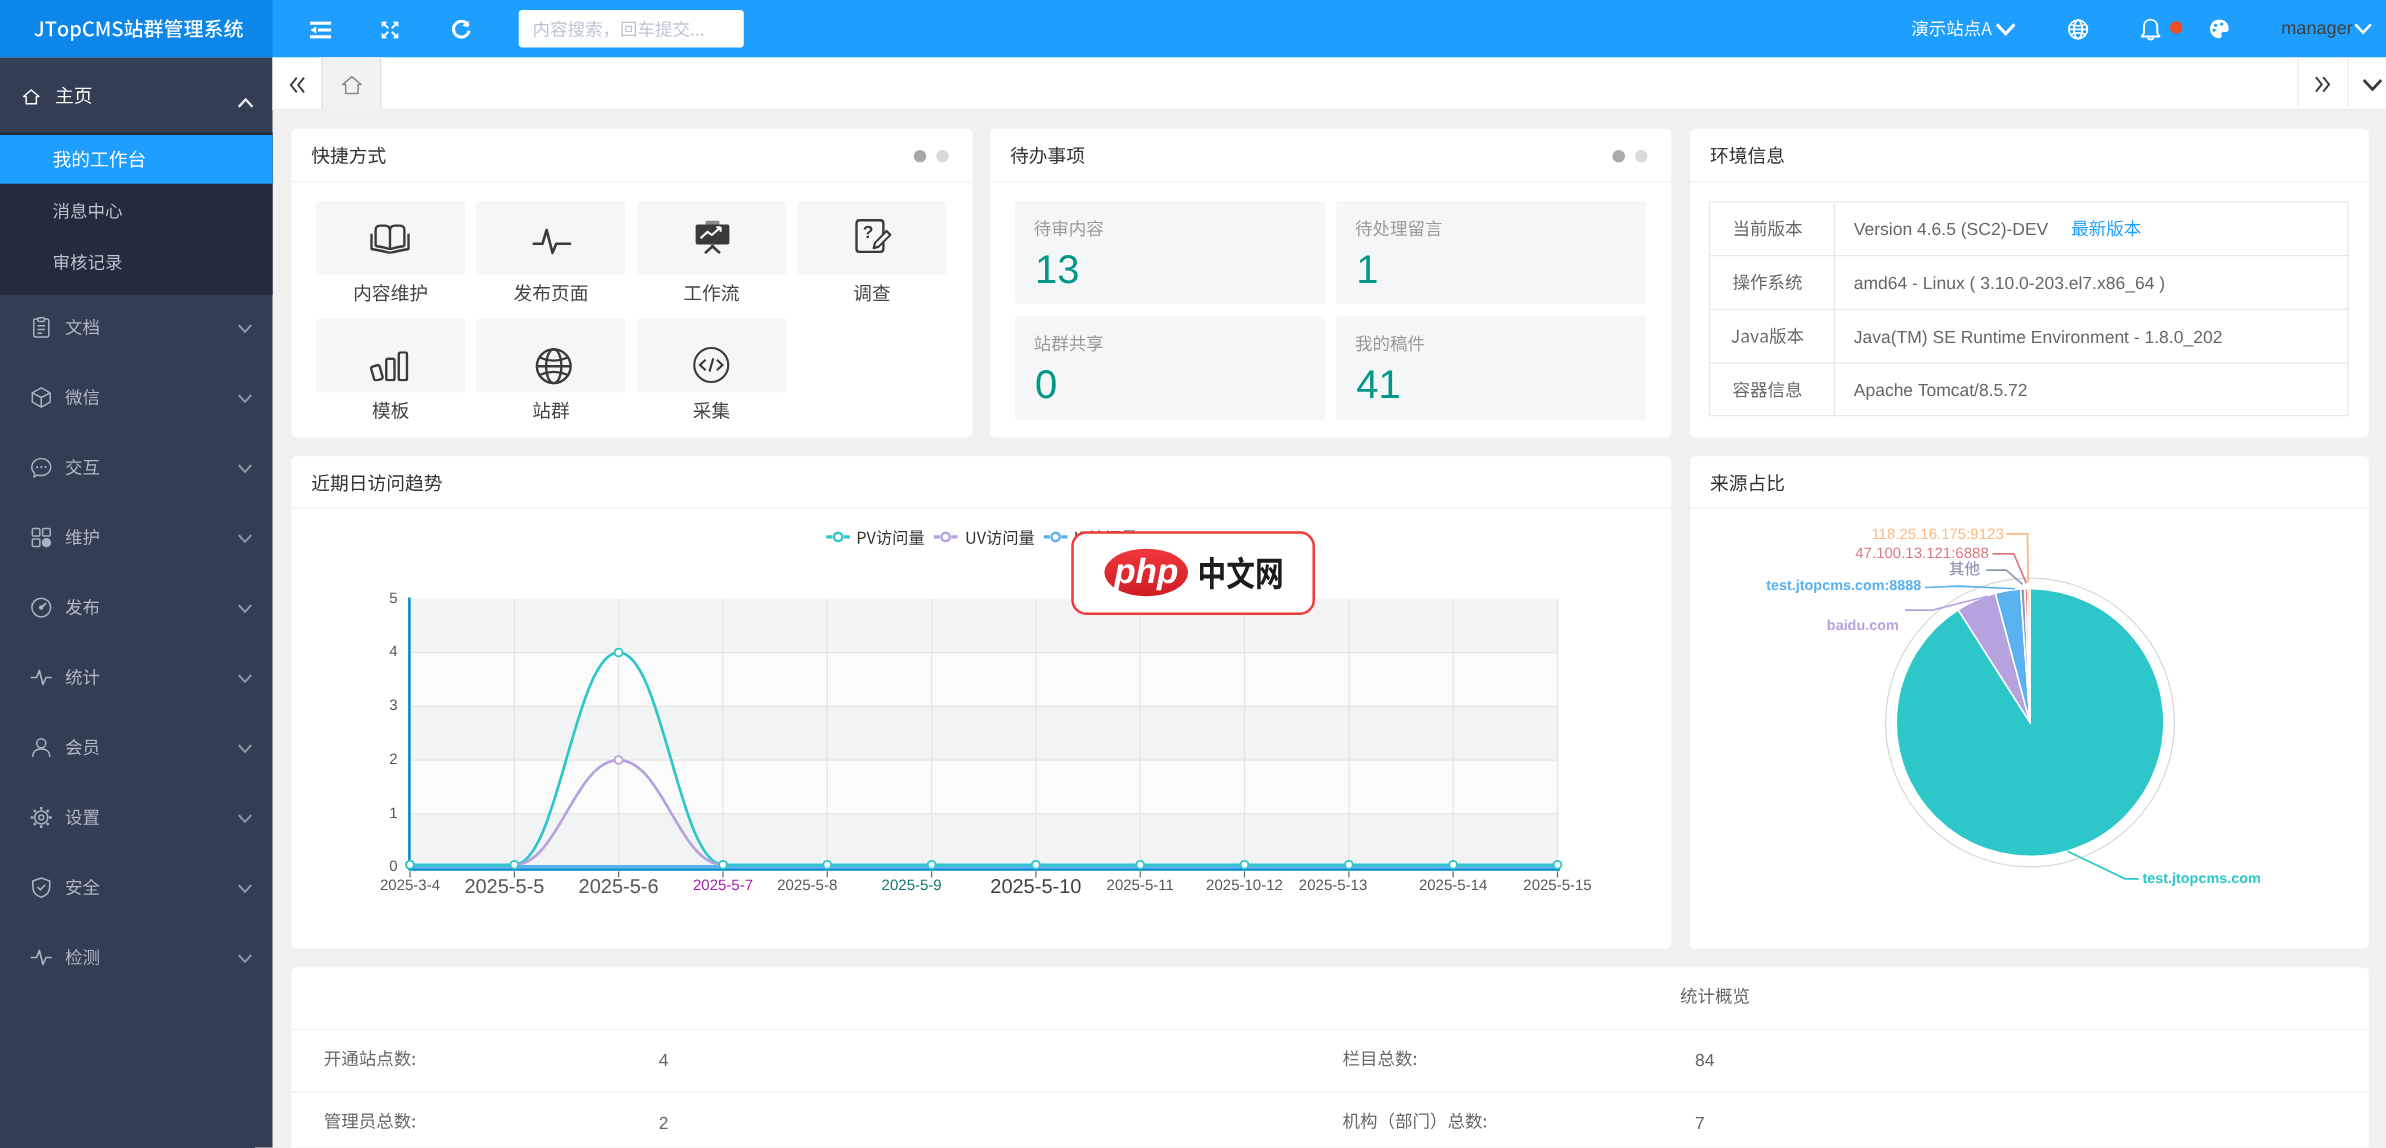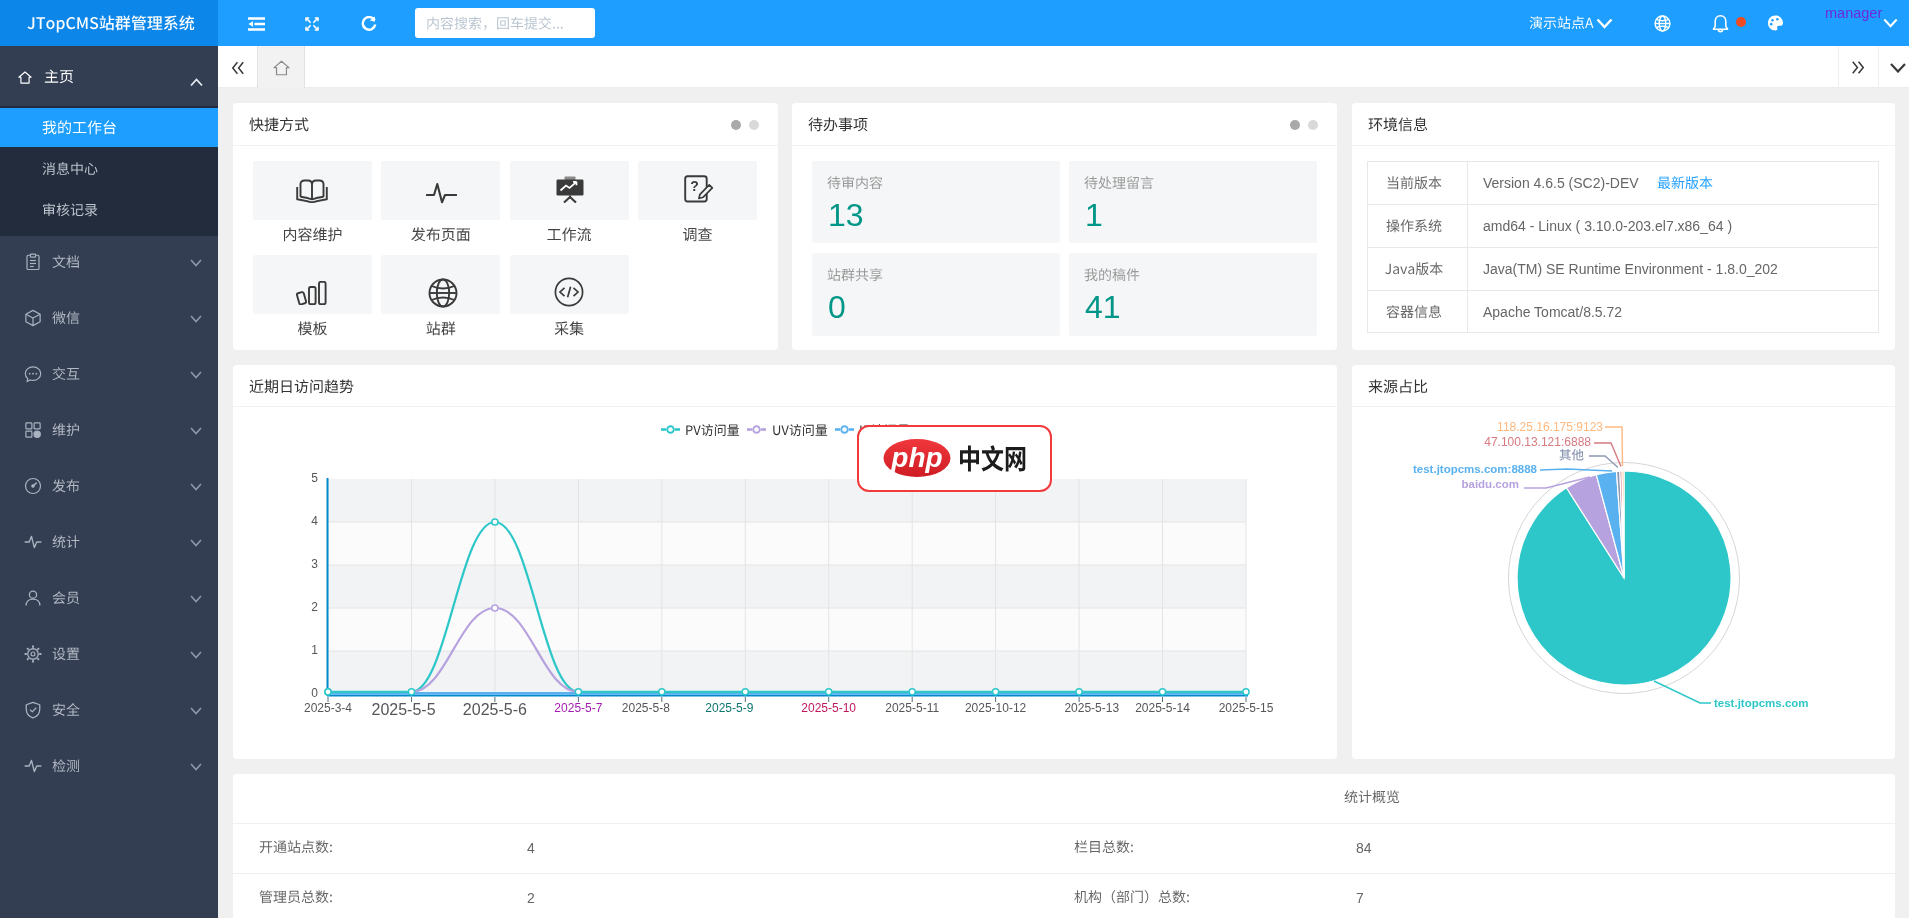--- a/index.html
+++ b/index.html
@@ -52,21 +52,21 @@
   </svg>
 <div class="abs" style="left:1736px;top:17px;width:10px;height:10px;border-radius:50%;background:#f04b22"></div>
 <svg class="ic" style="left:1766px;top:14px" width="19" height="18" viewBox="0 0 24 24">
 <path d="M12 2 C6 2 2 6.5 2 12 C2 17.5 6 22 12 22 C14 22 15 20.8 14.3 19 C13.6 17.2 14.5 15.5 16.5 15.5 L19 15.5 C20.8 15.5 22 14.2 22 12 C22 6.5 18 2 12 2 Z" fill="#fff"></path>
 <g fill="#1e9fff">
       <circle cx="8" cy="8.3" r="1.7"></circle>
       <circle cx="14.5" cy="7" r="1.7"></circle>
       <circle cx="6.3" cy="13.5" r="1.7"></circle>
     </g>
   </svg>
-<div class="abs" style="left:1825px;top:3px;width:70px;height:20px;color:#6d28d9;font-size:14.5px;line-height:20px">manager</div>
+<div class="abs" style="left:1825px;top:13px;width:70px;height:20px;color:#404040;font-size:14.5px;line-height:20px">manager</div>
 <svg class="ic" style="left:1883px;top:18px" width="15" height="11" viewBox="0 0 17 12">
 <path d="M1.5 1.5 L8.5 9 L15.5 1.5" fill="none" stroke="#fff" stroke-width="2.4"></path>
   </svg>
 <div class="abs" style="left:0;top:46px;width:218px;height:872px;background:#333e52"></div>
 <div class="abs" style="left:0;top:106px;width:218px;height:130px;background:#222c3c"></div>
 <div class="abs" style="left:0;top:108px;width:218px;height:39px;background:#1e9fff"></div>
 <svg class="ic" style="left:18px;top:71px" width="14" height="13" viewBox="0 0 24 22">
 <path d="M12 1.5 L1.5 10.5 L5 10.5 L5 20.5 L19 20.5 L19 10.5 L22.5 10.5 Z" fill="none" stroke="#fff" stroke-width="2" stroke-linejoin="round"></path>
   </svg>
 <svg class="ic" style="left:190px;top:78px" width="13" height="9" viewBox="0 0 13 9">
@@ -348,24 +348,24 @@
 <div class="abs" style="left:283px;top:557px;width:35px;text-align:right;font-size:12px;color:#565656">3</div>
 <div class="abs" style="left:283px;top:600px;width:35px;text-align:right;font-size:12px;color:#565656">2</div>
 <div class="abs" style="left:283px;top:643px;width:35px;text-align:right;font-size:12px;color:#565656">1</div>
 <div class="abs" style="left:283px;top:686px;width:35px;text-align:right;font-size:12px;color:#565656">0</div>
 <div class="abs" style="left:288.0px;top:701px;width:80px;text-align:center;font-size:12px;color:#565656">2025-3-4</div>
 <div class="abs" style="left:371.5px;top:701px;width:80px;text-align:left;font-size:16px;color:#565656">2025-5-5</div>
 <div class="abs" style="left:454.9px;top:701px;width:80px;text-align:center;font-size:16px;color:#565656">2025-5-6</div>
 <div class="abs" style="left:538.4px;top:701px;width:80px;text-align:center;font-size:12px;color:#a21caf">2025-5-7</div>
 <div class="abs" style="left:621.8px;top:701px;width:80px;text-align:left;font-size:12px;color:#565656">2025-5-8</div>
 <div class="abs" style="left:705.3px;top:701px;width:80px;text-align:left;font-size:12px;color:#0f766e">2025-5-9</div>
-<div class="abs" style="left:788.7px;top:701px;width:80px;text-align:center;font-size:12px;color:#be185d">2025-5-10</div>
+<div class="abs" style="left:788.7px;top:701px;width:80px;text-align:center;font-size:16px;color:#404040">2025-5-10</div>
 <div class="abs" style="left:872.2px;top:701px;width:80px;text-align:center;font-size:12px;color:#565656">2025-5-11</div>
 <div class="abs" style="left:955.6px;top:701px;width:80px;text-align:center;font-size:12px;color:#565656">2025-10-12</div>
-<div class="abs" style="left:1039.1px;top:701px;width:80px;text-align:right;font-size:12px;color:#565656">2025-5-13</div>
+<div class="abs" style="left:1039.1px;top:701px;width:80px;text-align:left;font-size:12px;color:#565656">2025-5-13</div>
 <div class="abs" style="left:1122.5px;top:701px;width:80px;text-align:center;font-size:12px;color:#565656">2025-5-14</div>
 <div class="abs" style="left:1206.0px;top:701px;width:80px;text-align:center;font-size:12px;color:#565656">2025-5-15</div>
 <div class="abs" style="left:857px;top:425px;width:195px;height:67px;background:#fff;border:2px solid #f13a3a;border-radius:12px;z-index:6"></div>
 <svg class="ic" style="left:880px;top:437px;z-index:6" width="74" height="42" viewBox="0 0 74 42">
 <defs>
       <linearGradient id="phpg" x1="0" y1="0" x2="0" y2="1">
 <stop offset="0" stop-color="#f0373c"></stop>
         <stop offset="1" stop-color="#cf1c24"></stop>
       </linearGradient>
     </defs>
@@ -385,21 +385,21 @@
     <path d="M1605.0 427.0 L1622.0 427.0 L1622.5 466.0" fill="none" stroke="#ffb980" stroke-width="1.4"></path>
     <path d="M1594.0 443.0 L1611.0 443.0 L1621.0 466.5" fill="none" stroke="#d87a80" stroke-width="1.4"></path>
     <path d="M1589.0 456.0 L1605.0 456.0 L1618.0 467.5" fill="none" stroke="#8d98b3" stroke-width="1.4"></path>
     <path d="M1540.0 470.0 L1567.0 469.0 L1612.0 471.0" fill="none" stroke="#5ab1ef" stroke-width="1.4"></path>
     <path d="M1524.0 488.0 L1546.0 488.0 L1590.0 477.0" fill="none" stroke="#b6a2de" stroke-width="1.4"></path>
     <path d="M1654.0 681.0 L1700.0 703.0 L1711.0 703.0" fill="none" stroke="#2ec7c9" stroke-width="1.4"></path>
   </svg>
 <div style="position:absolute;font-size:12px;left:1483px;top:420px;width:120px;text-align:right;color:#ffb980">118.25.16.175:9123</div>
 <div style="position:absolute;font-size:12px;left:1471px;top:435px;width:120px;text-align:right;color:#d87a80">47.100.13.121:6888</div>
 <div style="position:absolute;font-size:11.5px;font-weight:bold;left:1399px;top:463px;width:138px;text-align:right;color:#5ab1ef">test.jtopcms.com:8888</div>
-<div style="position:absolute;font-size:11.5px;font-weight:bold;left:1449px;top:478px;width:70px;text-align:right;color:#b6a2de">baidu.com</div>
+<div style="position:absolute;font-size:11.5px;font-weight:bold;left:1449px;top:495px;width:70px;text-align:right;color:#b6a2de">baidu.com</div>
 <div style="position:absolute;font-size:11.5px;font-weight:bold;left:1714px;top:697px;color:#2ec7c9">test.jtopcms.com</div>
 <div class="card" style="left:233px;top:774px;width:1662px;height:144px;border-radius:4px 4px 0 0"></div>
 <div class="abs" style="left:233px;top:823px;width:1662px;height:1px;background:#f0f0f0"></div>
 <div class="abs" style="left:233px;top:873px;width:1662px;height:1px;background:#f0f0f0"></div>
 <div style="position:absolute;font-size:14px;color:#666;left:527px;top:840px">4</div>
 <div style="position:absolute;font-size:14px;color:#666;left:1356px;top:840px">84</div>
 <div style="position:absolute;font-size:14px;color:#666;left:527px;top:890px">2</div>
 <div style="position:absolute;font-size:14px;color:#666;left:1356px;top:890px">7</div>
 <svg class="ic" style="left:0;top:0;z-index:5" width="1909" height="918" viewBox="0 0 1909 918">
     <path transform="translate(859.0 435.0)scale(0.013000,-0.013000)" fill="#333333" d="M101 0L193 0L193 733L101 733ZM394 0L486 0L486 292L607 292C768 292 877 363 877 518C877 678 767 733 603 733L394 733ZM486 367L486 658L591 658C720 658 785 625 785 518C785 413 724 367 595 367ZM1519 821C1536 771 1557 706 1566 667L1640 690C1631 728 1609 791 1589 838ZM1052 778C1099 731 1162 665 1193 626L1247 679C1215 716 1151 779 1104 824ZM1300 665L1300 592L1445 592C1440 341 1425 100 1265-30C1283-41 1307-65 1319-82C1444 23 1490 187 1508 374L1731 374C1721 127 1707 32 1685 9C1676-2 1667-4 1649-4C1630-4 1581-3 1529 1C1541-18 1550-49 1551-71C1602-73 1652-74 1681-71C1711-68 1731-61 1750-38C1780-2 1793 106 1807 410C1807 420 1807 444 1807 444L1514 444C1517 492 1519 542 1520 592L1879 592L1879 665ZM972 528L972 455L1126 455L1126 122C1126 77 1090 41 1070 28C1084 14 1109-17 1117-35C1131-14 1157 10 1337 146C1330 159 1319 186 1314 206L1201 125L1201 528ZM2019 615L2019-80L2093-80L2093 615ZM2030 791C2080 739 2146 666 2179 623L2236 665C2203 707 2135 777 2084 827ZM2281 784L2281 713L2758 713L2758 25C2758 8 2752 2 2735 2C2718 1 2658 0 2598 3C2608-18 2620-51 2623-73C2704-73 2758-72 2791-59C2822-46 2833-24 2833 25L2833 784ZM2248 536L2248 103L2317 103L2317 168L2599 168L2599 536ZM2317 468L2526 468L2526 236L2317 236ZM3176 665L3673 665L3673 610L3176 610ZM3176 763L3673 763L3673 709L3176 709ZM3103 808L3103 565L3748 565L3748 808ZM2978 522L2978 465L3875 465L3875 522ZM3156 273L3388 273L3388 215L3156 215ZM3461 273L3703 273L3703 215L3461 215ZM3156 373L3388 373L3388 317L3156 317ZM3461 373L3703 373L3703 317L3461 317ZM2973 3L2973-55L3881-55L3881 3L3461 3L3461 61L3799 61L3799 114L3461 114L3461 169L3777 169L3777 420L3085 420L3085 169L3388 169L3388 114L3057 114L3057 61L3388 61L3388 3Z"></path>

